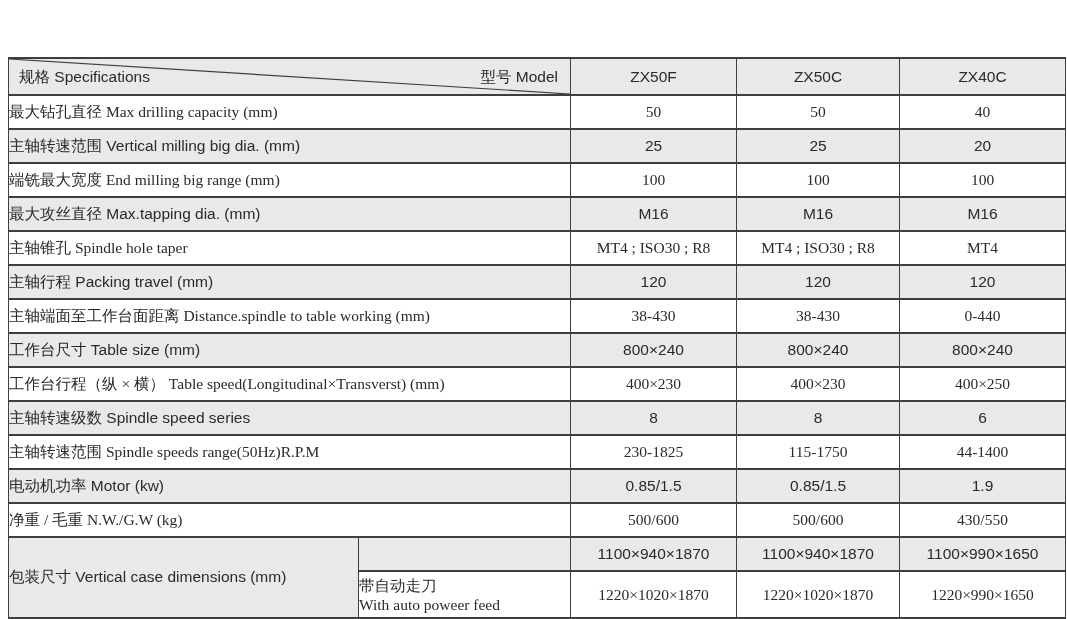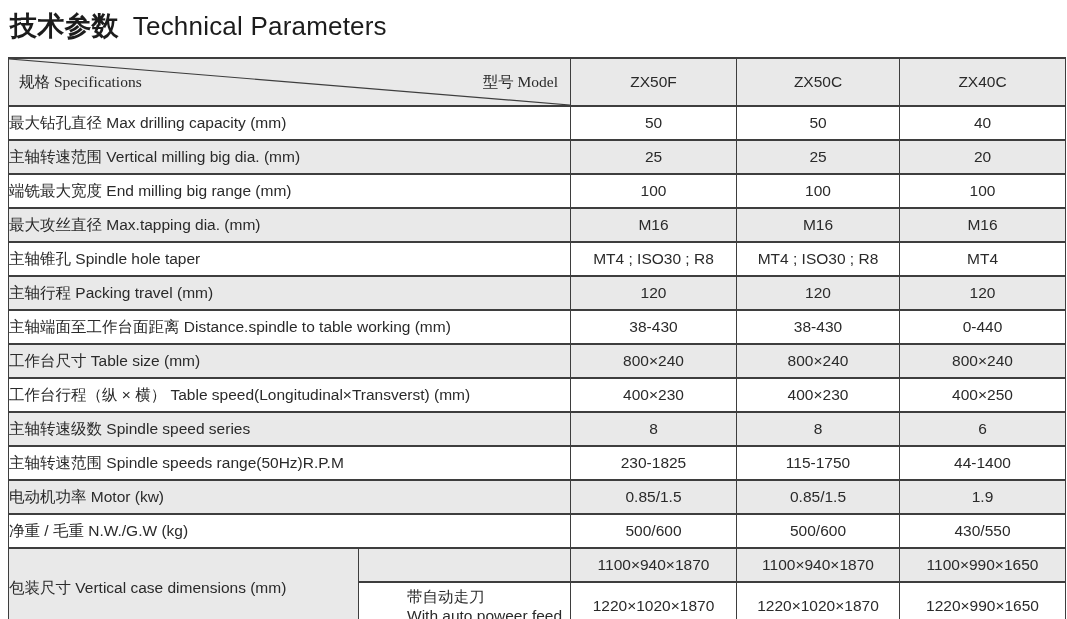--- a/index.html
+++ b/index.html
@@ -50,31 +50,30 @@
   }
   tr.h-row  { height: 35px; }
   tr.d-row  { height: 34px; }
   tr.p-row-b{ height: 47px; }
   td.lbl {
     text-align: left;
     padding-left: 10px;
   }
   td.val { text-align: center; margin-left: 22px; }
   .shaded { background: #e9e9e9; }
-  .white  { background: #ffffff; }
+  .white  { background: #ffffff; font-family: Liberation Serif, serif; }
 
   td.head-corner {
     position: relative;
     padding: 0;
   }
   .corner-wrap {
     position: relative;
     width: 100%;
-    height: 46px;
-    font-family: Liberation Serif, serif;
+    height: 35px;
   }
   .corner-wrap svg {
     position: absolute;
     left: 0; top: 0;
     width: 100%; height: 100%;
     display: block;
   }
   .corner-spec {
     position: absolute;
     left: 10px;
@@ -87,30 +86,27 @@
     top: 50%;
     transform: translateY(-50%);
   }
   td.sub-lbl {
     text-align: left;
     padding-left: 10px;
     white-space: normal;
     line-height: 19px;
     font-size: 15px;
   }
-  td.sub-lbl span { display: block; padding-left: 48px; }
+  td.sub-lbl span { display: block; }
 </style>
 </head>
 <body>
 
 <div class="page">
 
-  <div class="title">
-    <span class="zh">技术参数</span><span class="en">Technical Parameters</span>
-  </div>
 
   <table class="spec">
     <colgroup>
       <col style="width:350px">
         <col style="width:212px">
         <col style="width:166px">
         <col style="width:163px">
         <col style="width:166px">
     </colgroup>
 

